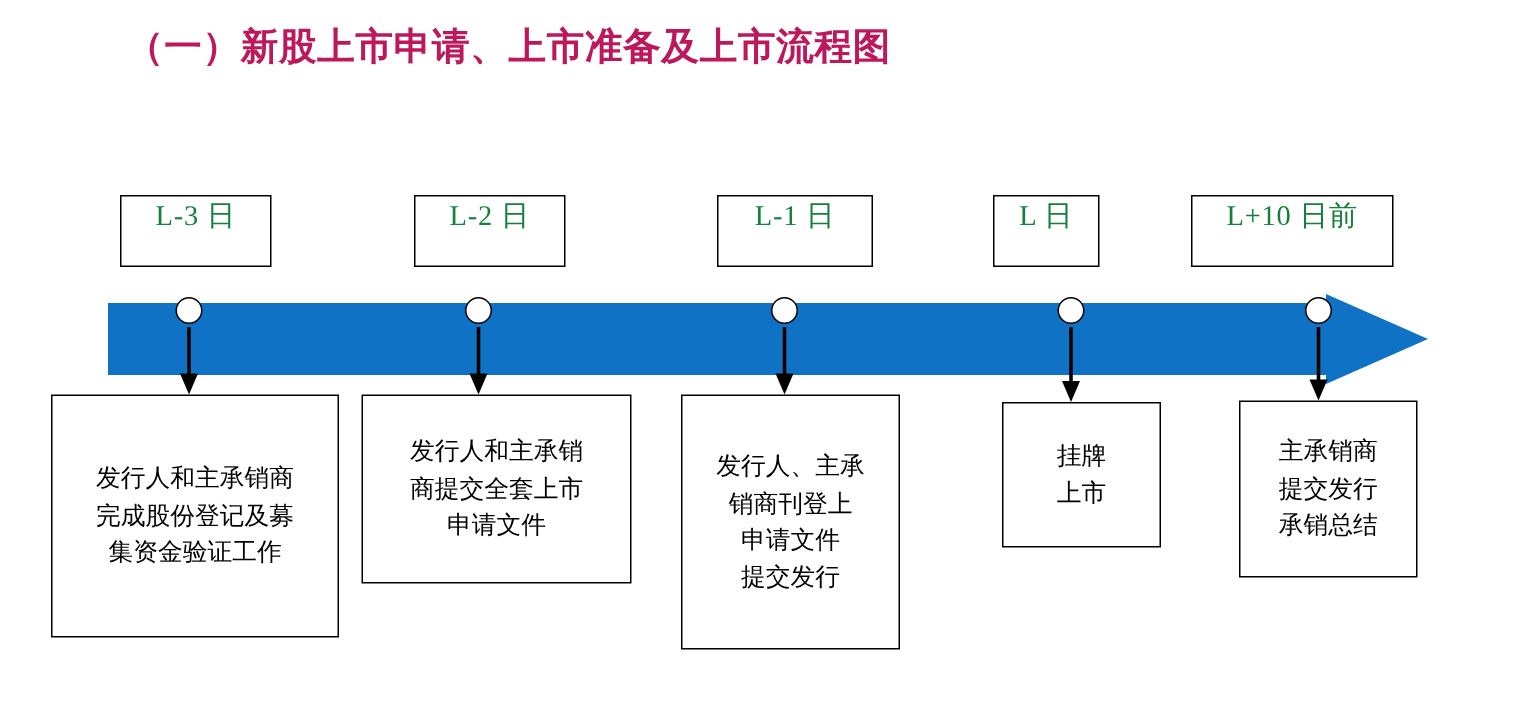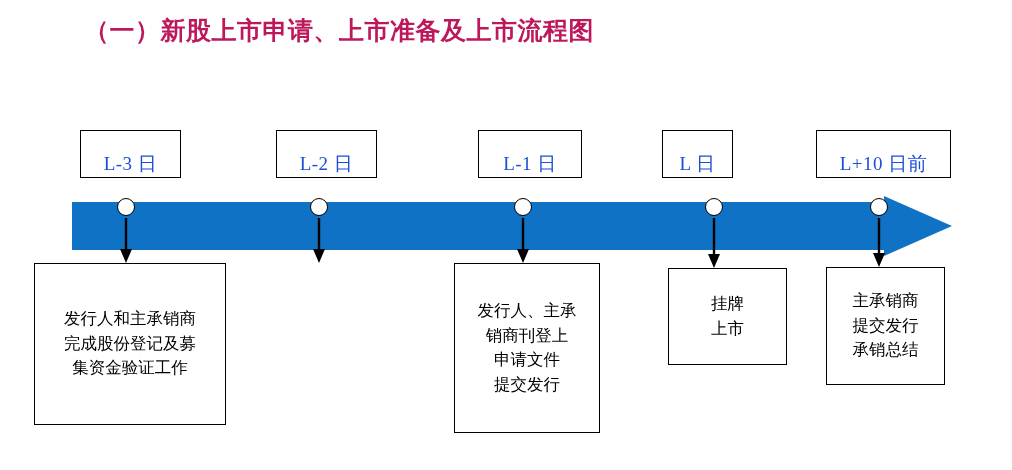--- a/index.html
+++ b/index.html
@@ -48,25 +48,25 @@
     box-sizing: border-box;
     top: 198px;
   }
   
   .day-box {
     position: absolute;
     border: 1.6px solid #000000;
     background: #ffffff;
     box-sizing: border-box;
     display: flex;
-    align-items: flex-end;
+    align-items: flex-start;
     justify-content: center;
     font-family: "Liberation Serif", "DejaVu Serif", serif;
     font-size: 19px;
-    color: #1d4ed8;
+    color: #15803d;
     white-space: nowrap;
     letter-spacing: 0.5px;
   }
   
   .connector {
     position: absolute;
     width: 16px;
   }
   .connector svg { display: block; overflow: visible; }
   
@@ -115,21 +115,21 @@
   </div>
   <div class="day-box" style="left:276px; top:130px; width:101px; height:48px;">
     <span>L-2 日</span>
   </div>
   <div class="day-box" style="left:478px; top:130px; width:104px; height:48px;">
     <span>L-1 日</span>
   </div>
   <div class="day-box" style="left:662px; top:130px; width:71px; height:48px;">
     <span>L 日</span>
   </div>
-  <div class="day-box" style="left:816px; top:130px; width:135px; height:48px;">
+  <div class="day-box" style="left:794px; top:130px; width:135px; height:48px;">
     <span>L+10 日前</span>
   </div>
 
   <div class="connector" style="left:118px; top:218px; height:46px;">
     <svg width="16" height="46" viewBox="0 0 16 46" xmlns="http://www.w3.org/2000/svg">
       <line x1="8" y1="0" x2="8" y2="33" stroke="#000000" stroke-width="2.4"></line>
       <polygon points="2,31 14,31 8,45" fill="#000000"></polygon>
     </svg>
   </div>
   <div class="connector" style="left:311px; top:218px; height:46px;">
@@ -156,29 +156,34 @@
       <polygon points="2,35 14,35 8,49" fill="#000000"></polygon>
     </svg>
   </div>
 
   <div class="task-box" style="left:34px; top:263px; width:192px; height:162px;">
     <span class="task-line">发行人和主承销商</span>
     <span class="task-line">完成股份登记及募</span>
     <span class="task-line">集资金验证工作</span>
   </div>
 
+  <div class="task-box" style="left:241px; top:263px; width:180px; height:126px;">
+    <span class="task-line">发行人和主承销</span>
+    <span class="task-line">商提交全套上市</span>
+    <span class="task-line">申请文件</span>
+  </div>
 
   <div class="task-box" style="left:454px; top:263px; width:146px; height:170px;">
     <span class="task-line">发行人、主承</span>
     <span class="task-line">销商刊登上</span>
     <span class="task-line">申请文件</span>
     <span class="task-line">提交发行</span>
   </div>
 
-  <div class="task-box" style="left:668px; top:268px; width:119px; height:97px;">
+  <div class="task-box" style="left:668px; top:268px; width:106px; height:97px;">
     <span class="task-line">挂牌</span>
     <span class="task-line">上市</span>
   </div>
 
   <div class="task-box" style="left:826px; top:267px; width:119px; height:118px;">
     <span class="task-line">主承销商</span>
     <span class="task-line">提交发行</span>
     <span class="task-line">承销总结</span>
   </div>
 

